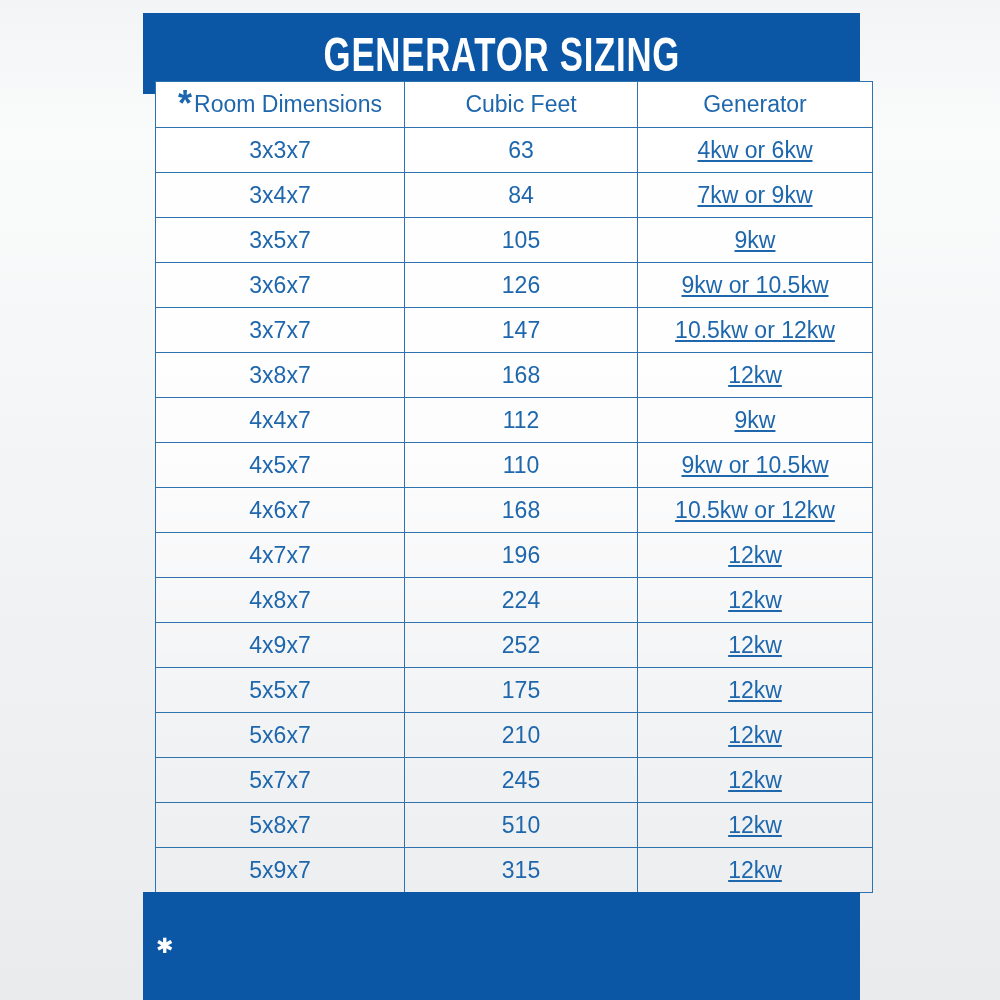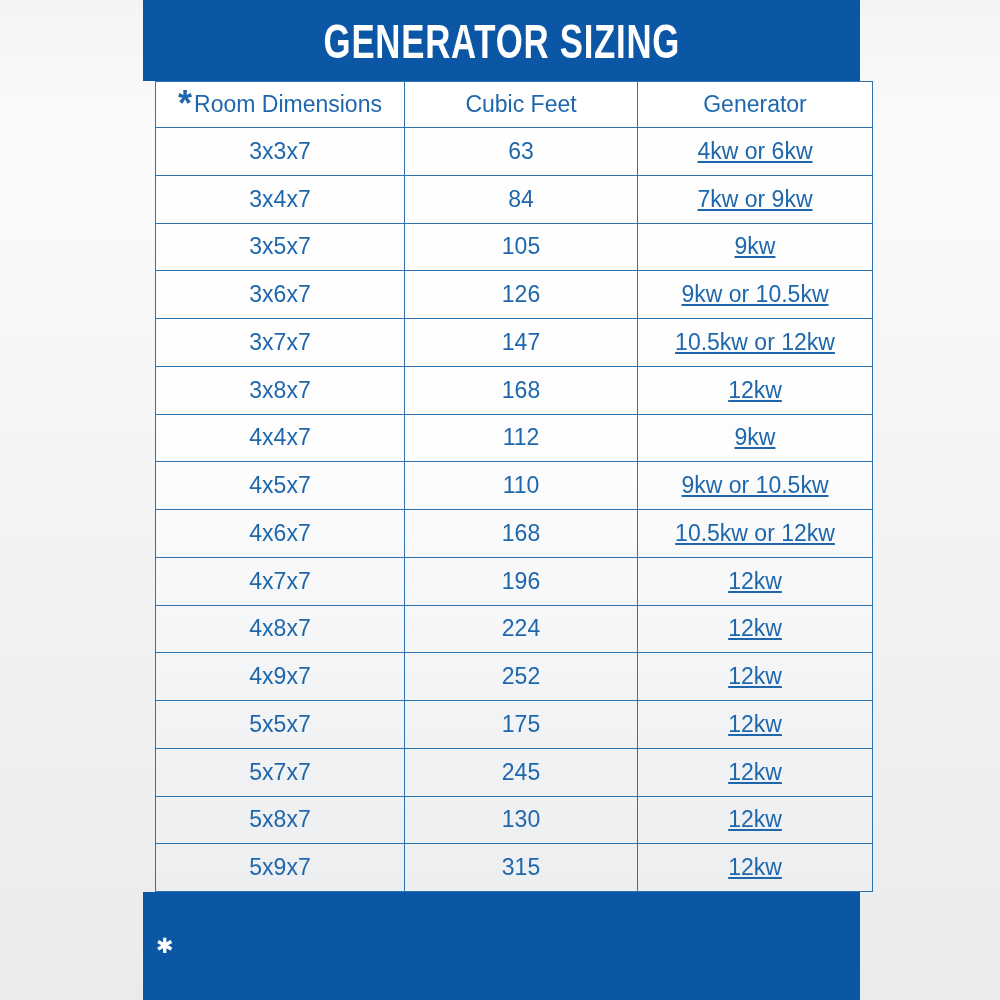--- a/index.html
+++ b/index.html
@@ -11,21 +11,21 @@
   body{
     width:1000px;height:1000px;overflow:hidden;
     font-family:"Liberation Sans","DejaVu Sans",sans-serif;
     background:linear-gradient(180deg,#f3f4f5 0%,#fafbfb 14%,#f3f4f5 48%,#e9ebed 100%);
     position:relative;
   }
   .card{
     position:absolute;left:143px;top:0;width:717px;height:1000px;
   }
   .header-band{
-    position:absolute;top:0;left:0;width:717px;height:81px;
+    position:absolute;top:13px;left:0;width:717px;height:81px;
     background:var(--brand-blue);
     display:flex;align-items:center;justify-content:center;
   }
   .page-title{
     color:#ffffff;font-weight:bold;font-size:47px;line-height:1;
     letter-spacing:1px;white-space:nowrap;
     transform:scale(0.74,1.04);
   }
   table.sizing{
     position:absolute;top:81px;left:12px;width:717px;height:811px;
@@ -150,30 +150,35 @@
     <td class="col-cuft">252</td>
     <td class="col-gen">12kw</td>
   </tr>
 
   <tr class="data-row">
     <td class="col-dim">5x5x7</td>
     <td class="col-cuft">175</td>
     <td class="col-gen">12kw</td>
   </tr>
 
+  <tr class="data-row">
+    <td class="col-dim">5x6x7</td>
+    <td class="col-cuft">210</td>
+    <td class="col-gen">12kw</td>
+  </tr>
 
   <tr class="data-row">
     <td class="col-dim">5x7x7</td>
     <td class="col-cuft">245</td>
     <td class="col-gen">12kw</td>
   </tr>
 
   <tr class="data-row">
     <td class="col-dim">5x8x7</td>
-    <td class="col-cuft">130</td>
+    <td class="col-cuft">510</td>
     <td class="col-gen">12kw</td>
   </tr>
 
   <tr class="data-row">
     <td class="col-dim">5x9x7</td>
     <td class="col-cuft">315</td>
     <td class="col-gen">12kw</td>
   </tr>
 </tbody>
   </table>

